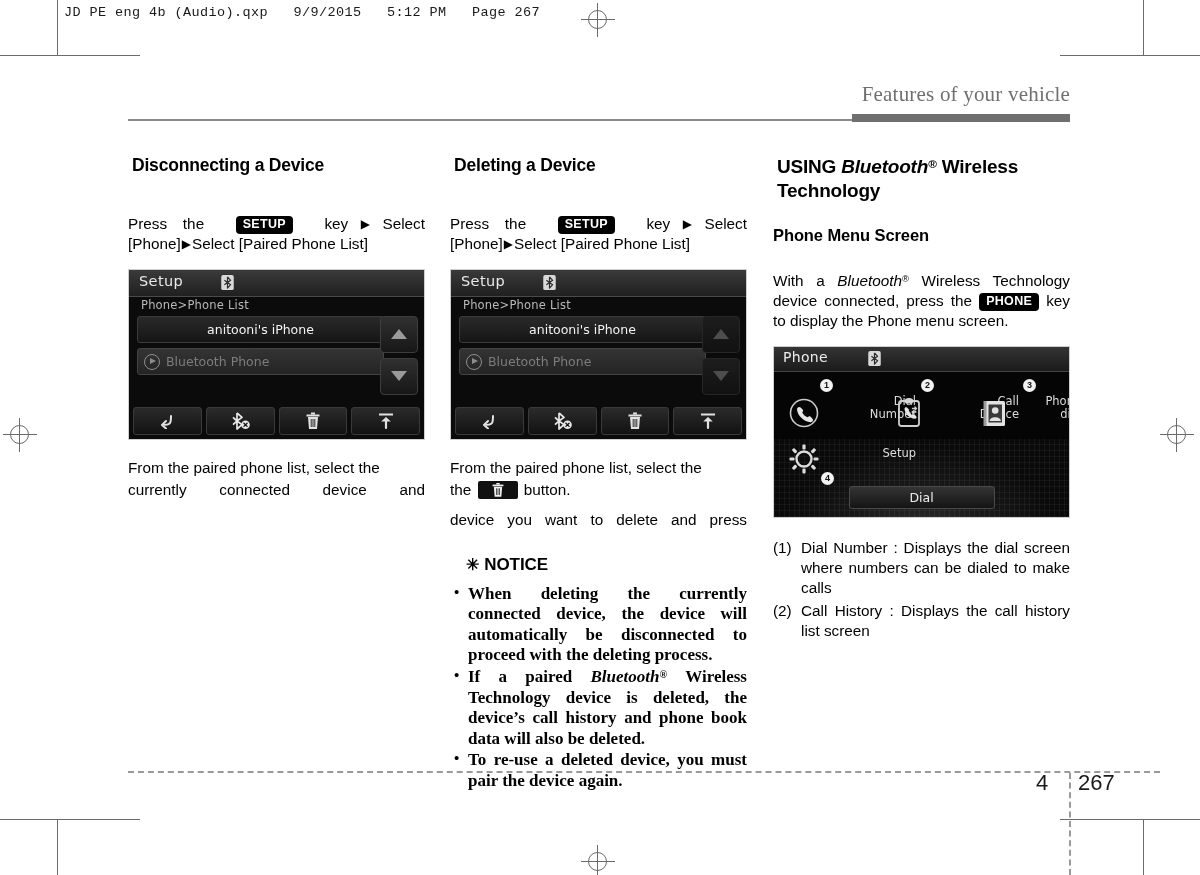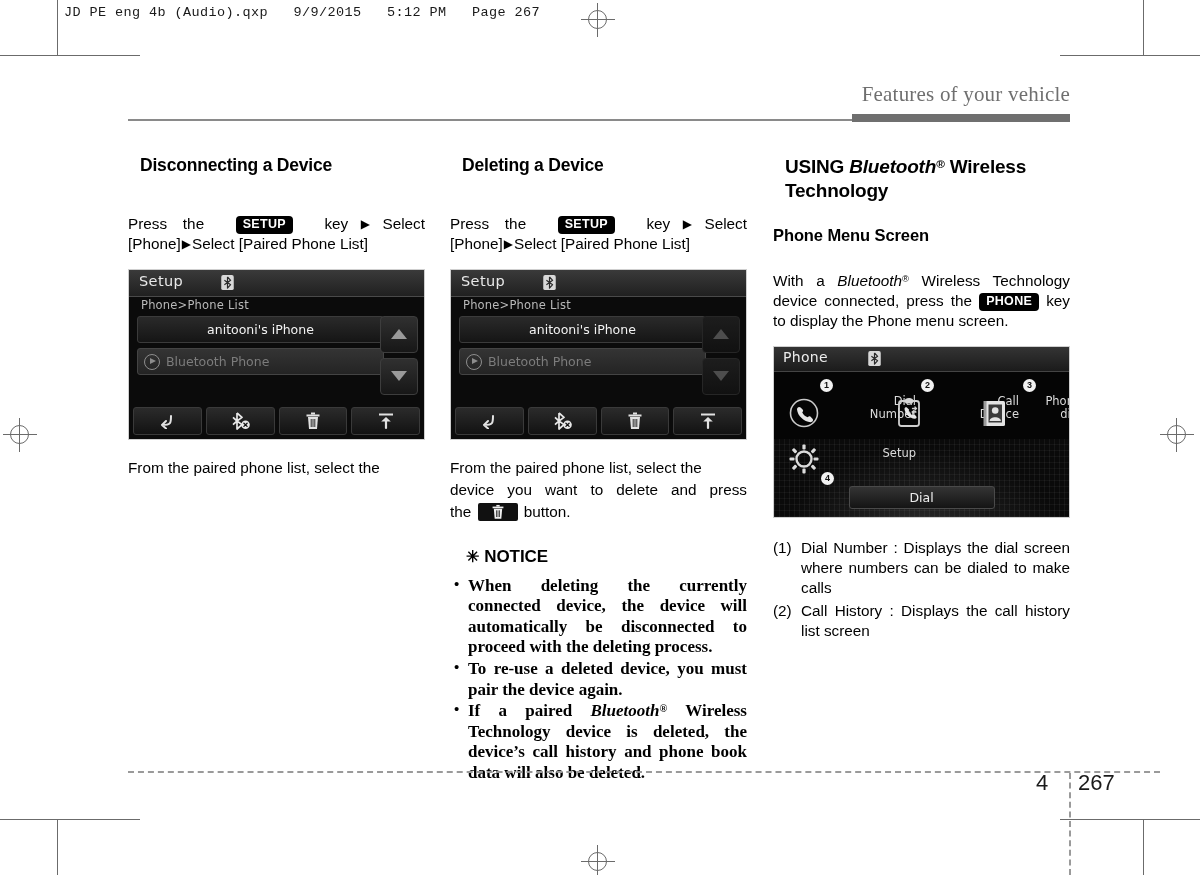--- a/index.html
+++ b/index.html
@@ -37,21 +37,21 @@
   .runbar{position:absolute;left:852px;top:114px;width:218px;height:8px;background:#6f6f6f;}
   .runrule{position:absolute;left:128px;top:119px;width:724px;height:2px;background:#8a8a8a;}
 
   
   .col{position:absolute;top:155px;width:297px;}
   .col1{left:128px;}
   .col2{left:450px;}
   .col3{left:773px;}
 
   h2.head{
-    font-size:17.5px;font-weight:bold;margin:0 0 38px 12px;
+    font-size:17.5px;font-weight:bold;margin:0 0 38px 4px;
     letter-spacing:-.2px;line-height:1.2;
   }
   h2.head.big{font-size:19px;margin-bottom:22px;line-height:1.28;}
   h3.sub{font-size:16.5px;font-weight:bold;margin:0 0 26px 0;letter-spacing:-.1px;}
   h4.ital{font-size:15.5px;font-weight:bold;font-style:italic;margin:0 0 7px 0;}
 
   p.body{
     font-size:15.3px;line-height:1.33;margin:0 0 10px 0;
     text-align:justify;
   }
@@ -308,20 +308,23 @@
           <svg width="18" height="18" viewBox="0 0 18 18">
             <rect x="2" y="1.5" width="14" height="2" fill="#e2e2e2"></rect>
             <path d="M9 16 L9 7" stroke="#e2e2e2" stroke-width="2.2" stroke-linecap="round"></path>
             <path d="M4.2 9.6 L9 5 L13.8 9.6 Z" fill="#e2e2e2"></path>
           </svg>
         </div>
       </div>
     </div>
 
     <p class="body nobr" style="margin-bottom:2px;">From the paired phone list, select the</p>
+    <p class="body" style="margin-bottom:2px;text-align:justify;text-align-last:justify;">
+      <span>currently  connected  device  and</span>
+    </p>
   </div>
 
   <div class="col col2">
     <h2 class="head">Deleting a Device</h2>
 
     <p class="body just">
       <span>Press   the</span>&nbsp;&nbsp;<span class="key">SETUP</span>&nbsp;&nbsp;<span>key</span><span class="arrowmark">▶</span><span>Select [Phone]</span><span class="arrowmark">▶</span><span>Select [Paired Phone List]</span>
     </p>
 
     <div class="screen" style="margin-top:14px;">
@@ -378,46 +381,46 @@
           <svg width="18" height="18" viewBox="0 0 18 18">
             <rect x="2" y="1.5" width="14" height="2" fill="#e2e2e2"></rect>
             <path d="M9 16 L9 7" stroke="#e2e2e2" stroke-width="2.2" stroke-linecap="round"></path>
             <path d="M4.2 9.6 L9 5 L13.8 9.6 Z" fill="#e2e2e2"></path>
           </svg>
         </div>
       </div>
     </div>
 
     <p class="body nobr" style="margin-bottom:2px;">From the paired phone list, select the</p>
-    <p class="body" style="margin-bottom:2px;text-align:justify;text-align-last:justify;">
-      <span>device you want to delete and press</span>
-    </p>
     <p class="body nobr">
       <span>the</span>
       <span class="chip">
         <svg width="14" height="15" viewBox="0 0 16 18">
           <rect x="1.5" y="2.5" width="13" height="2" fill="#f0f0f0"></rect>
           <rect x="6" y="0.5" width="4" height="2" fill="#f0f0f0"></rect>
           <path d="M3 5 L13 5 L12 17 L4 17 Z" fill="#f0f0f0"></path>
           <path d="M6.2 7 L6.2 15 M8 7 L8 15 M9.8 7 L9.8 15" stroke="#1b1b1b" stroke-width="0.9"></path>
         </svg>
       </span>
       <span>button.</span>
     </p>
+    <p class="body" style="margin-bottom:2px;text-align:justify;text-align-last:justify;">
+      <span>device you want to delete and press</span>
+    </p>
 
     <div class="notice-h">
       <span class="star">✳</span><span>NOTICE</span>
     </div>
 
     <ul class="notice">
       <li>When deleting the currently connected device, the device will automatically be disconnected to proceed with the deleting process.</li>
-      <li>To re-use a deleted device, you must pair the device again.</li>
       <li>
         <span>If a paired </span><span class="bt"><span>Bluetooth</span><span class="reg-sup">®</span></span><span> Wireless Technology device is deleted, the device’s call history and phone book data will also be deleted.</span>
       </li>
+      <li>To re-use a deleted device, you must pair the device again.</li>
     </ul>
   </div>
 
   <div class="col col3">
     <h2 class="head big">
       <span>USING </span><span class="bt"><span>Bluetooth</span><span class="reg-sup">®</span></span><span> Wireless Technology</span>
     </h2>
 
     <h3 class="sub">Phone Menu Screen</h3>
 

